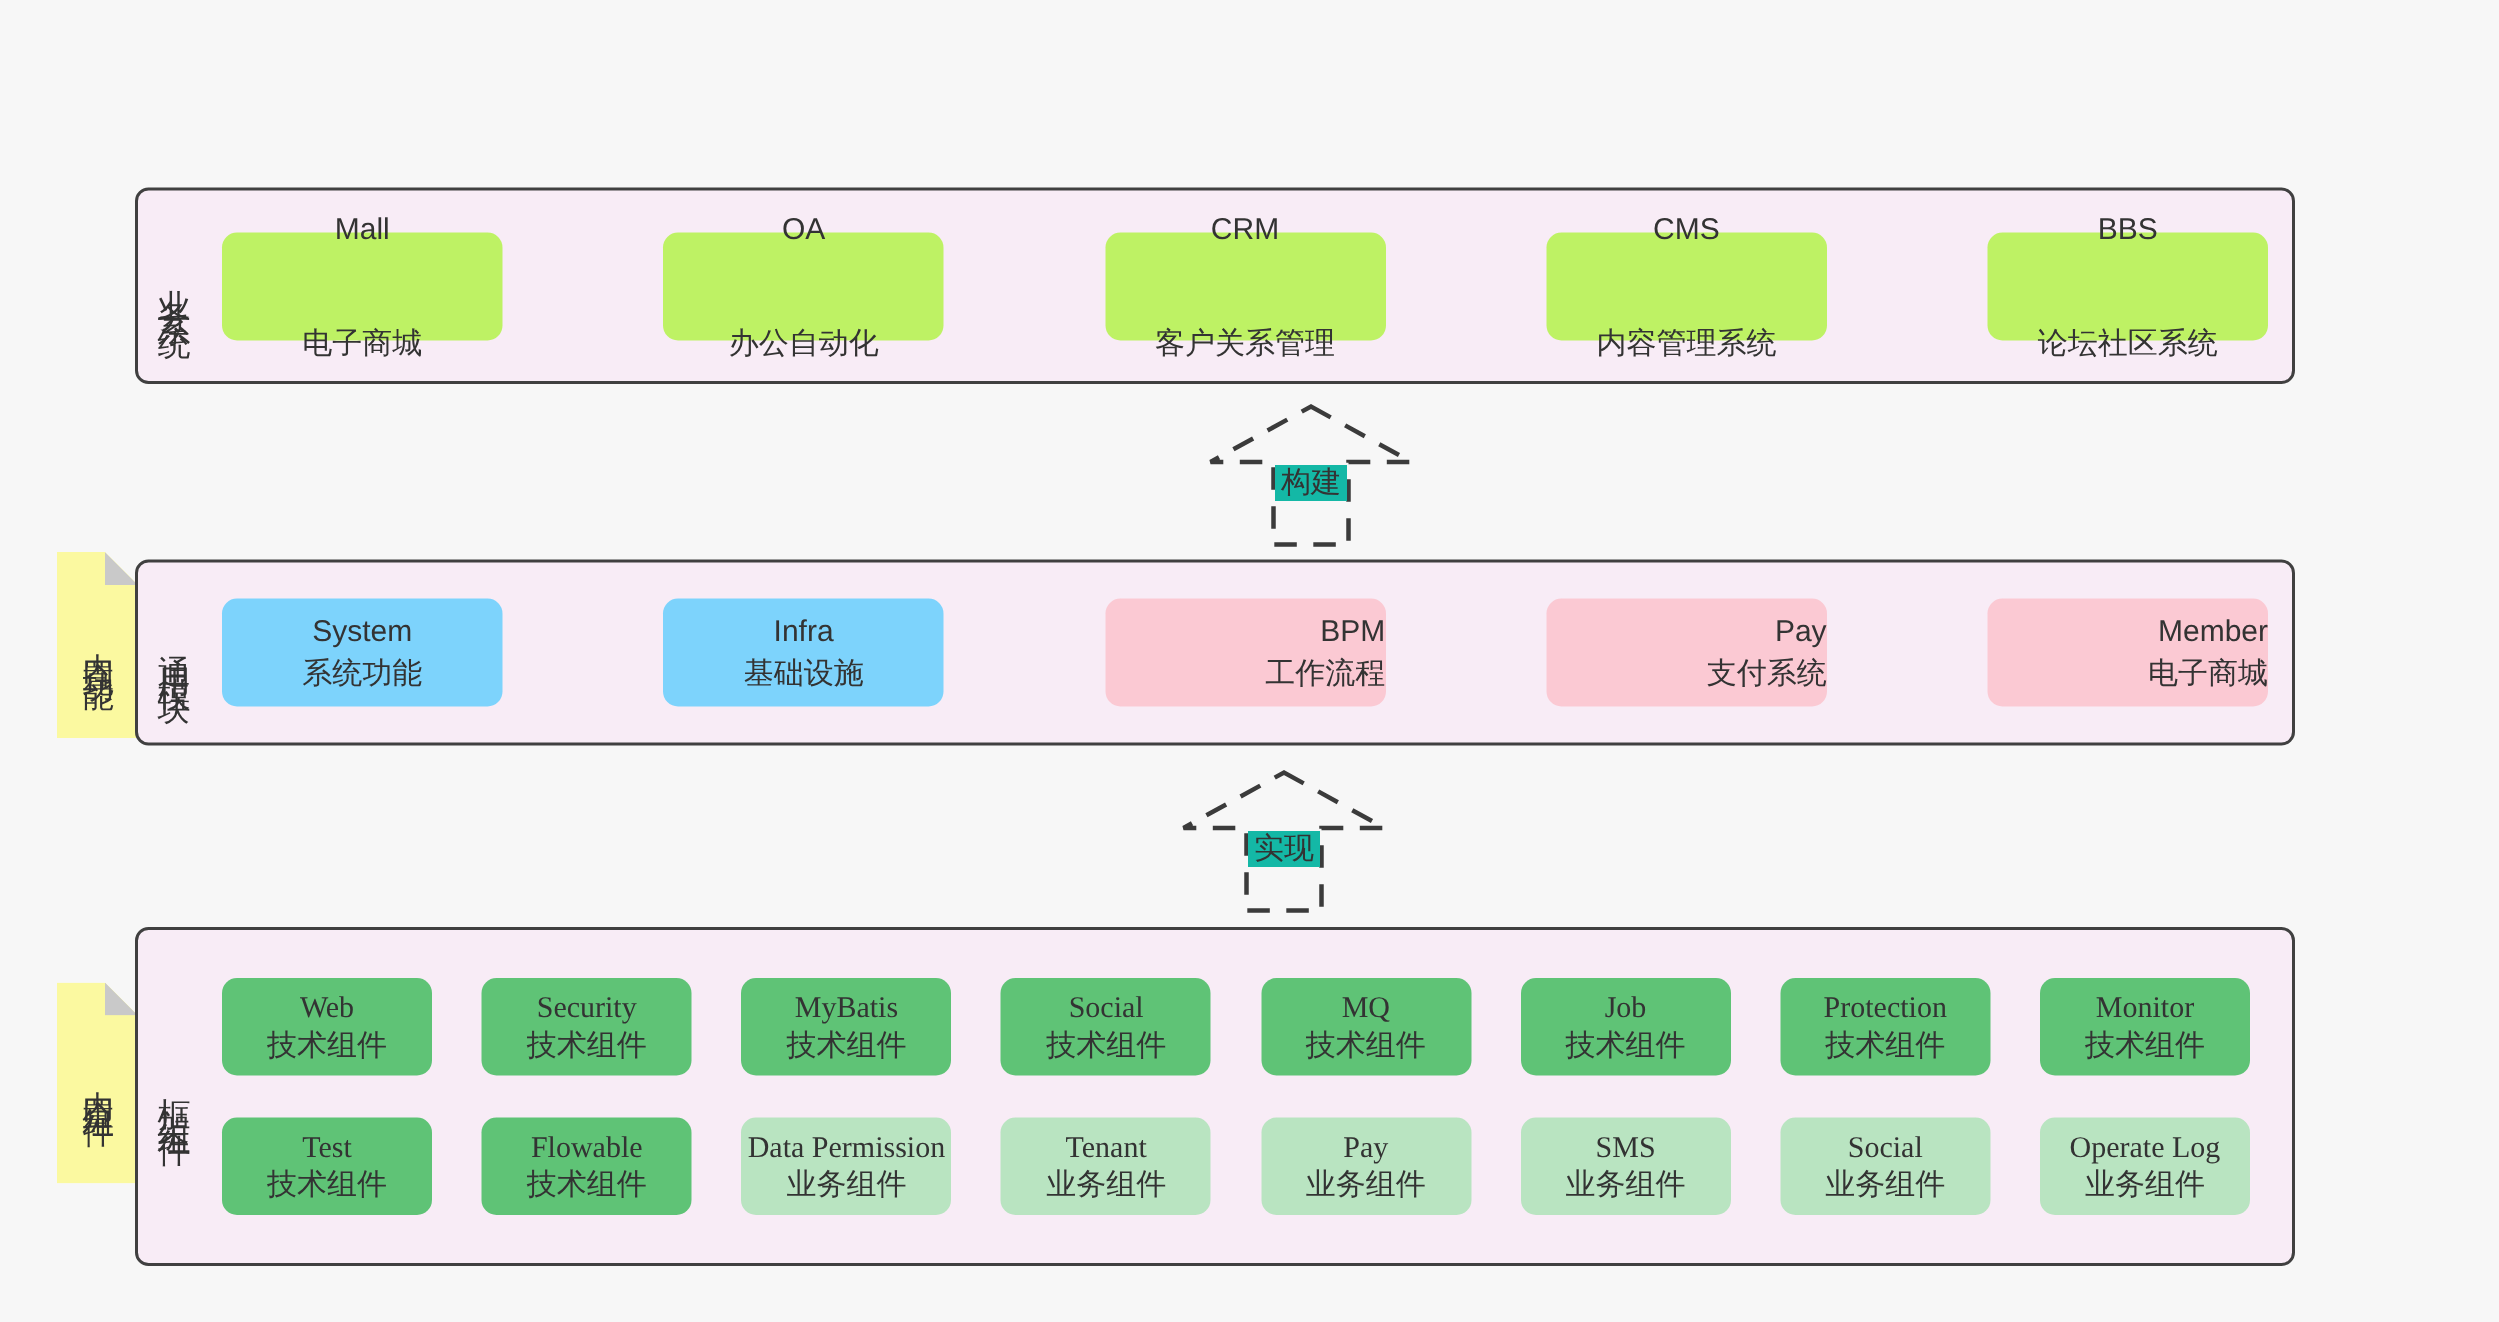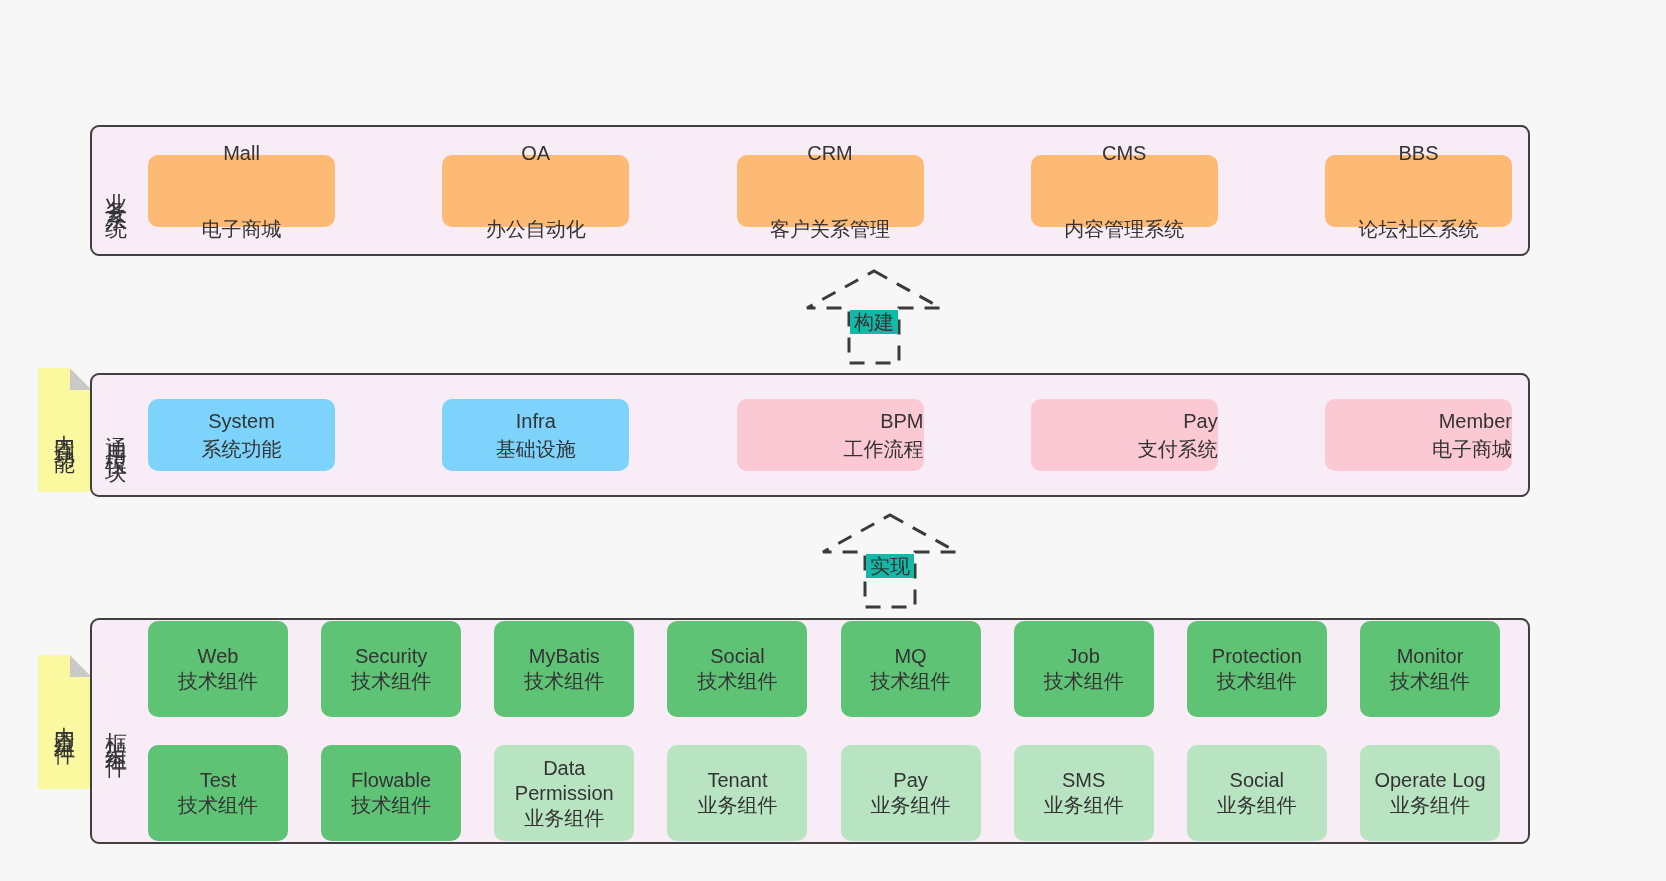--- a/index.html
+++ b/index.html
@@ -45,23 +45,23 @@
   .row8 { display:flex; justify-content:space-between; }
 
   .box {
     border-radius:10px;
     display:flex; flex-direction:column;
     align-items:center; justify-content:center;
     text-align:center;
     font-size:20px; line-height:28px;
   }
   .w6 { width:187px; height:72px; }
-  .w8 { width:140px; height:96px; line-height:25px; }
-
-  .blue        { background:#fdba74;gap:48px; }
+  .w8 { width:140px; height:65px; line-height:25px;font-family:Liberation Serif, serif; }
+
+  .blue        { background:#bef264;gap:48px; }
   .red         { background:#7dd3fc; }
   .pink        { background:#fbc9d3;align-items:flex-end; }
   .green       { background:#5fc376; }
   .green-light { background:#b9e4c1; }
 
   
   .sticky {
     position:absolute; left:38px; width:54px;
     background:#fbf9a0;
     clip-path:polygon(0 0, calc(100% - 22px) 0, 100% 22px, 100% 100%, 0 100%);
@@ -77,21 +77,21 @@
   .sticky-text {
     writing-mode:vertical-rl; text-orientation:upright;
     font-size:21px; letter-spacing:6px; line-height:1;
     color:#333; white-space:nowrap;
     position:relative; z-index:1;
   }
 
   
   .arrow { position:absolute; width:144px; height:98px; }
   .arrow-1 { left:802px; top:268px; }
-  .arrow-2 { left:818px; top:512px;font-family:Liberation Serif, serif; }
+  .arrow-2 { left:784px; top:512px;font-family:Liberation Serif, serif; }
   .arrow svg { display:block; }
   .arrow-label {
     position:absolute; left:50%; top:42px;
     transform:translateX(-50%);
     background:#14b8a6;
     font-size:20px; line-height:24px;
     padding:0 4px;
     white-space:nowrap;
   }
 </style>

